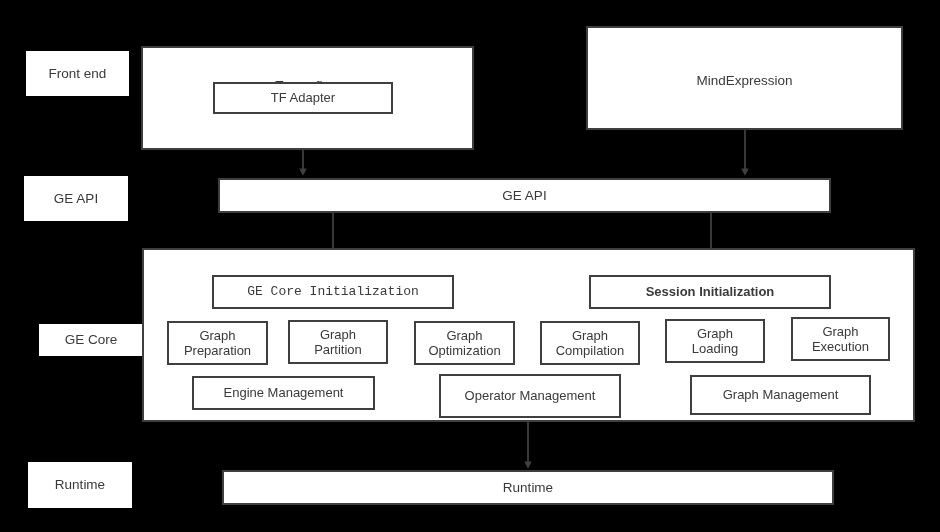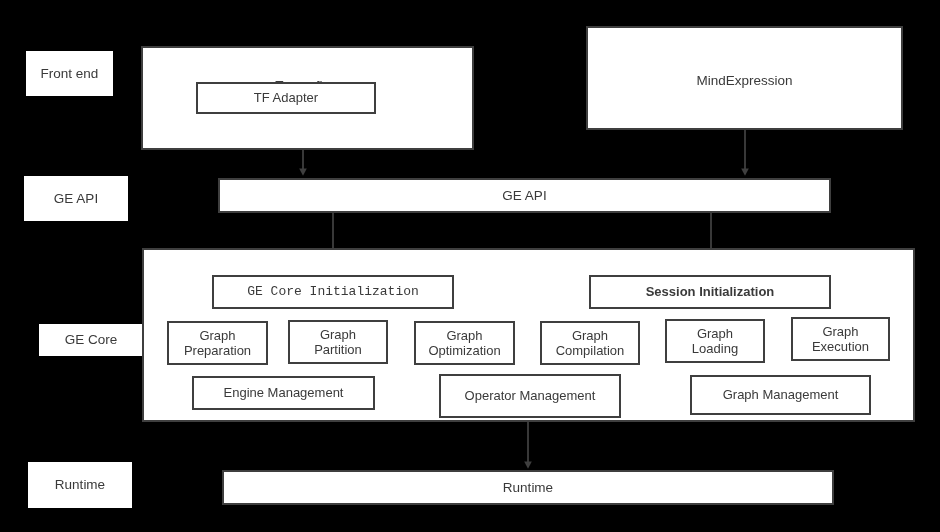--- a/index.html
+++ b/index.html
@@ -83,32 +83,32 @@
 
     <line x1="745" y1="130" x2="745" y2="172" stroke="#3f3f3f" stroke-width="1.8" marker-end="url(#ah)"></line>
 
     <line x1="333" y1="213" x2="333" y2="270" stroke="#3f3f3f" stroke-width="1.8" marker-end="url(#ah)"></line>
 
     <line x1="711" y1="213" x2="711" y2="270" stroke="#3f3f3f" stroke-width="1.8" marker-end="url(#ah)"></line>
 
     <line x1="528" y1="422" x2="528" y2="465" stroke="#3f3f3f" stroke-width="1.8" marker-end="url(#ah)"></line>
   </svg>
 
-  <div class="box rail-label" style="left:26px; top:51px; width:87px; height:45px;">Front end</div>
+  <div class="box rail-label" style="left:26px; top:51px; width:103px; height:45px;">Front end</div>
 
   <div class="box rail-label" style="left:24px; top:176px; width:104px; height:45px;">GE API</div>
 
   <div class="box rail-label" style="left:24px; top:324px; width:104px; height:32px;margin-left:15px;">GE Core</div>
 
   <div class="box rail-label" style="left:28px; top:462px; width:104px; height:46px;">Runtime</div>
 
   <div class="box container-box" style="left:141px; top:26px; width:333px; height:104px;margin-top:20px;">
     <span class="container-title" style="top:30px;">Tensorflow</span>
   </div>
-  <div class="box node" style="left:196px; top:82px; width:180px; height:32px;">TF Adapter</div>
+  <div class="box node" style="left:213px; top:82px; width:180px; height:32px;">TF Adapter</div>
 
   <div class="box container-box" style="left:586px; top:26px; width:317px; height:104px;">
     <span class="container-title" style="top:45px;">MindExpression</span>
   </div>
 
   <div class="box bar" style="left:218px; top:178px; width:613px; height:35px;">GE API</div>
 
   <div class="box container-box" style="left:142px; top:248px; width:773px; height:174px;"></div>
 
   <div class="box node" style="left:212px; top:275px; width:242px; height:34px;font-family:Liberation Mono, monospace;">GE Core Initialization</div>

